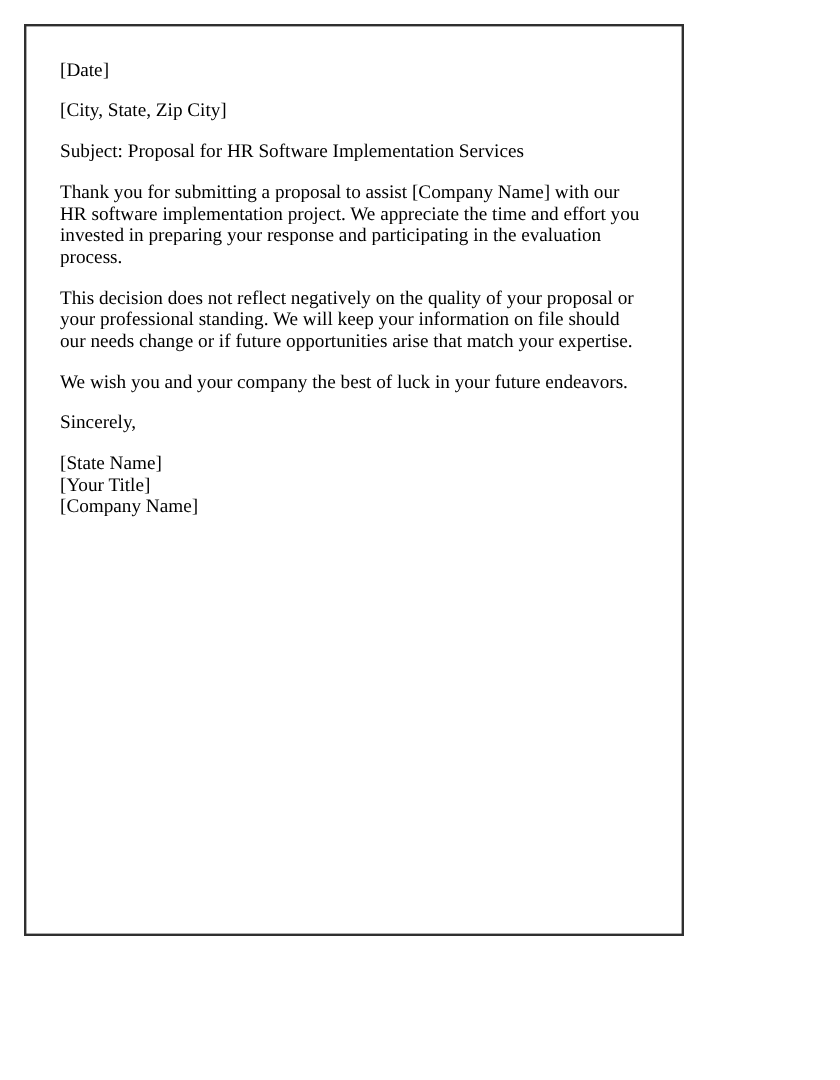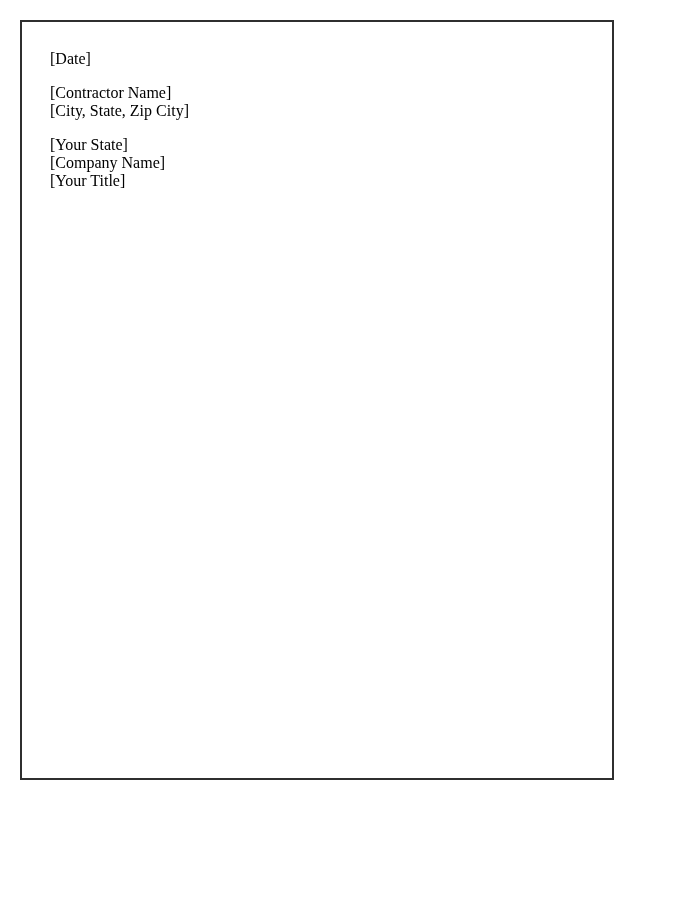--- a/index.html
+++ b/index.html
@@ -10,21 +10,21 @@
     width: 700px;
     height: 900px;
     background: #ffffff;
     position: relative;
     font-family: "Liberation Serif", serif;
   }
   .letter-page {
     position: absolute;
     left: 20px;
     top: 20px;
-    width: 594px;
+    width: 550px;
     height: 760px;
     box-sizing: border-box;
     border: 2px solid #2f2f2f;
     background: #ffffff;
     padding: 28px 28px 28px 28px;
     color: #000000;
     font-size: 16px;
     line-height: 18px;
     overflow: hidden;
   }
@@ -43,30 +43,38 @@
 </head>
 <body>
 
 <div class="letter-page">
 
   <div class="block">
     <div class="line">[Date]</div>
   </div>
 
   <div class="block">
-    <div class="line">[Contractor Name]</div>
     <div class="line">[City, State, Zip City]</div>
   </div>
 
+  <div class="block">
+    <div class="line">Subject: Proposal for HR Software Implementation Services</div>
+  </div>
 
 
+  <p class="para">Thank you for submitting a proposal to assist [Company Name] with our HR software implementation project. We appreciate the time and effort you invested in preparing your response and participating in the evaluation process.</p>
 
 
+  <p class="para">This decision does not reflect negatively on the quality of your proposal or your professional standing. We will keep your information on file should our needs change or if future opportunities arise that match your expertise.</p>
 
-
+  <p class="para">We wish you and your company the best of luck in your future endeavors.</p>
 
   <div class="block">
-    <div class="line">[Your State]</div>
+    <div class="line">Sincerely,</div>
+  </div>
+
+  <div class="block">
+    <div class="line">[State Name]</div>
+    <div class="line">[Your Title]</div>
     <div class="line">[Company Name]</div>
-    <div class="line">[Your Title]</div>
   </div>
 
 </div>
 
 </body></html>

